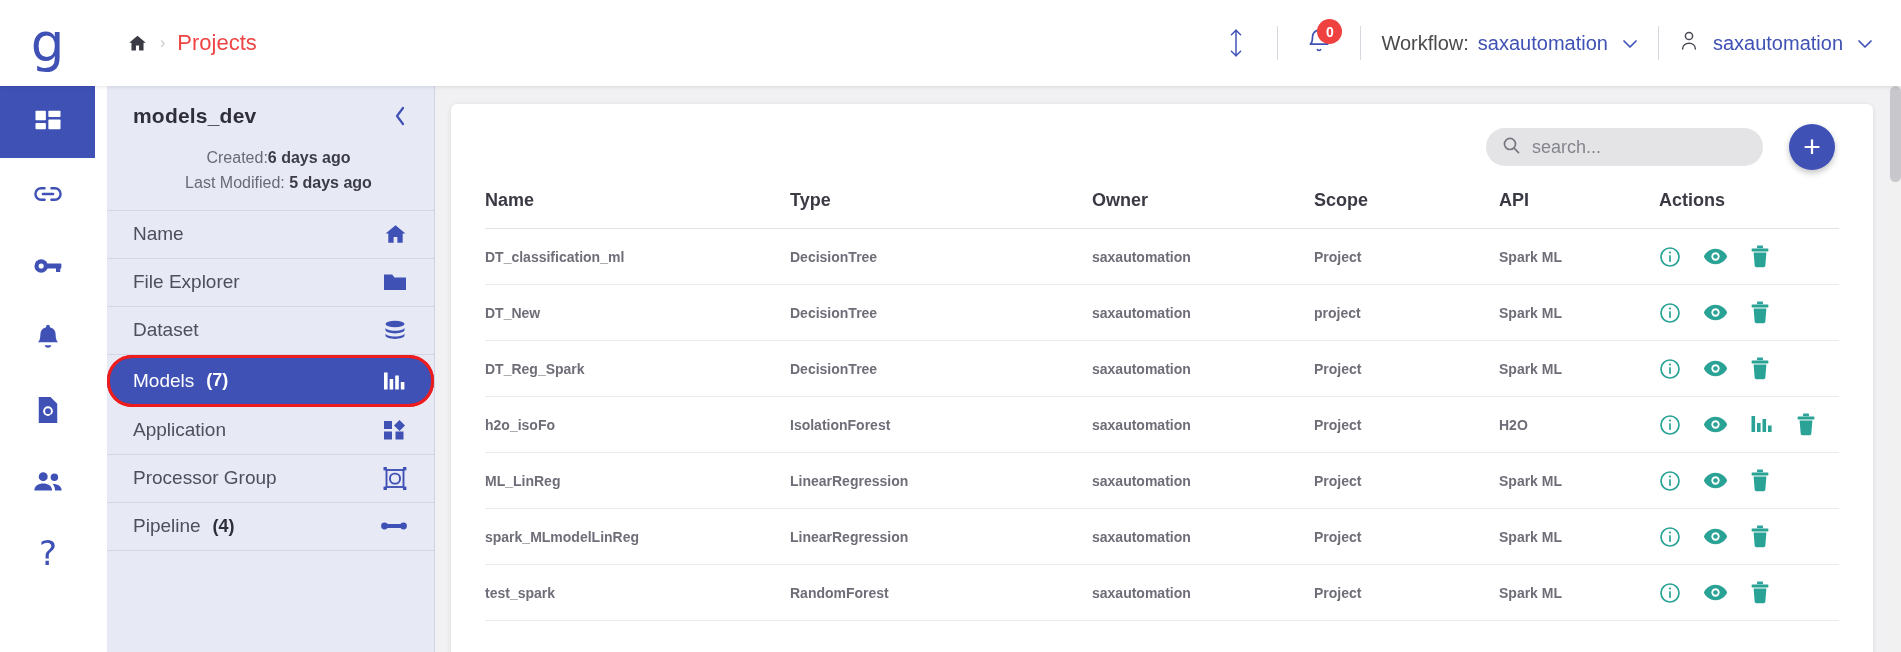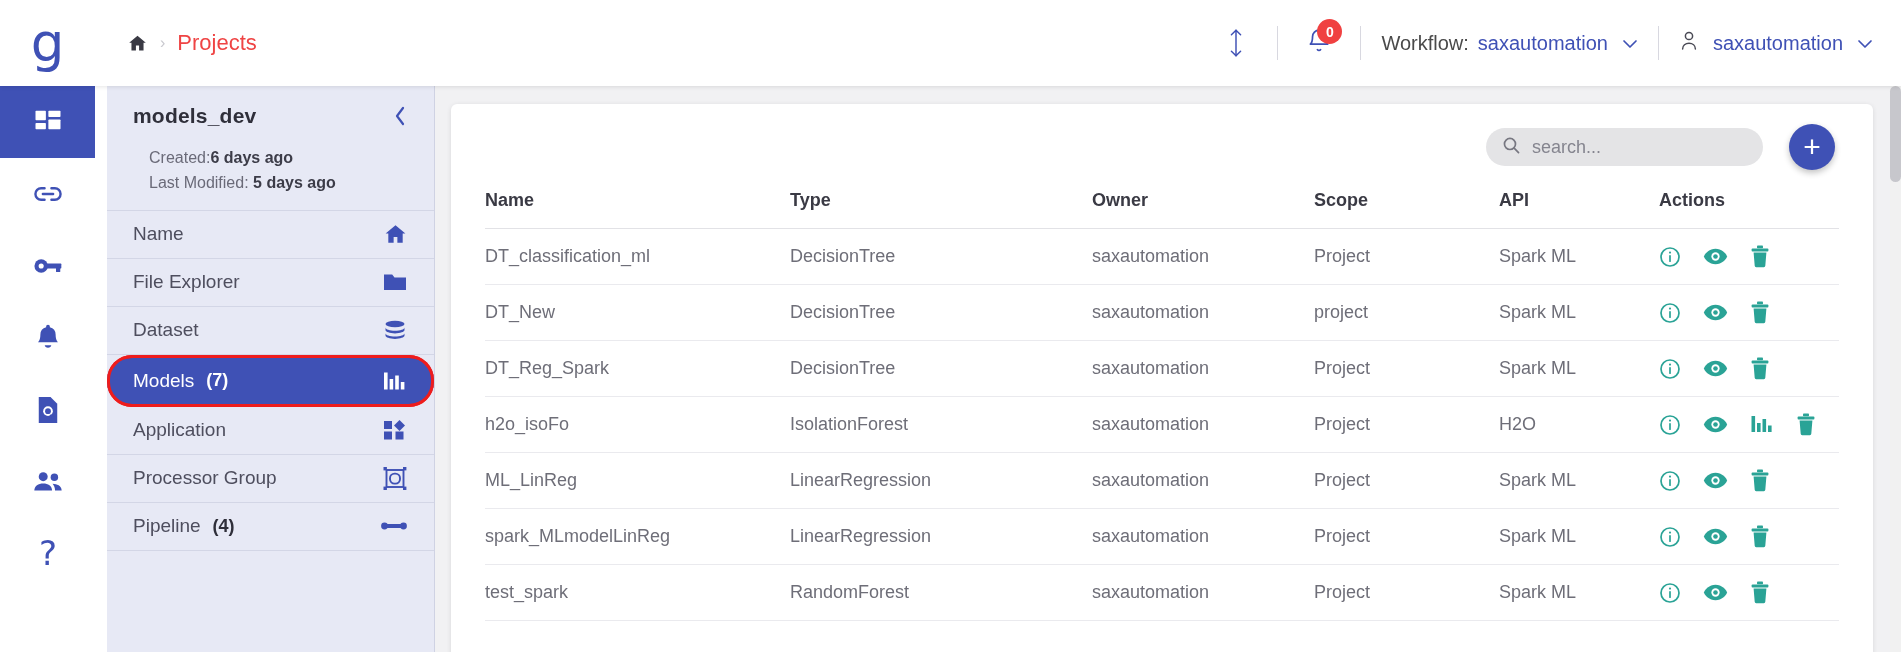--- a/index.html
+++ b/index.html
@@ -72,21 +72,21 @@
     background: #e7e9f5; border-right: 1px solid #cfd2e3; z-index: 15;
     overflow: hidden;
   }
   .side-head { padding: 18px 26px 0 26px; position: relative; }
   .side-title { font-size: 21px; font-weight: 700; color: #2f2f3a; letter-spacing: .2px; }
   .collapse-btn {
     position: absolute; right: 20px; top: 16px; width: 28px; height: 28px;
     display: flex; align-items: center; justify-content: center; cursor: pointer;
     color: #3f51b5;
   }
-  .side-meta { padding: 18px 26px 14px 42px; }
+  .side-meta { padding: 18px 26px 14px 42px; text-align: center; }
   .side-meta div { font-size: 16px; color: #6a6a78; line-height: 1.55; }
   .side-meta b { color: #3c3c48; font-weight: 600; }
 
   .nav-list { border-top: 1px solid #d3d6e6; }
   .nav-item {
     position: relative; height: 48px; display: flex; align-items: center;
     padding: 0 26px; border-bottom: 1px solid #d3d6e6; cursor: pointer;
   }
   .nav-label { font-size: 19px; color: #4e4e5e; font-weight: 400; }
   .nav-count { font-size: 18px; color: #2f2f3a; font-weight: 700; margin-left: 12px; }
@@ -133,21 +133,21 @@
     box-shadow: 0 3px 6px rgba(0,0,0,0.24);
   }
   .add-btn span { color: #fff; font-size: 30px; line-height: 28px; font-weight: 300; }
 
   table.grid { width: 100%; border-collapse: collapse; table-layout: fixed; }
   table.grid th {
     text-align: left; font-size: 18px; font-weight: 700; color: #3a3a44;
     padding: 0 0 17px 0; border-bottom: 1px solid #e2e2e6;
   }
   table.grid td {
-    font-size: 18px; color: #6e6e78; font-weight: 400;
+    font-size: 14px; color: #6e6e78; font-weight: 700;
     padding: 0; height: 56px; border-bottom: 1px solid #eaeaee;
     vertical-align: middle;
   }
   .col-name   { width: 305px; }
   .col-type   { width: 302px; }
   .col-owner  { width: 222px; }
   .col-scope  { width: 185px; }
   .col-api    { width: 160px; }
   .col-actions{ width: auto; }
 

